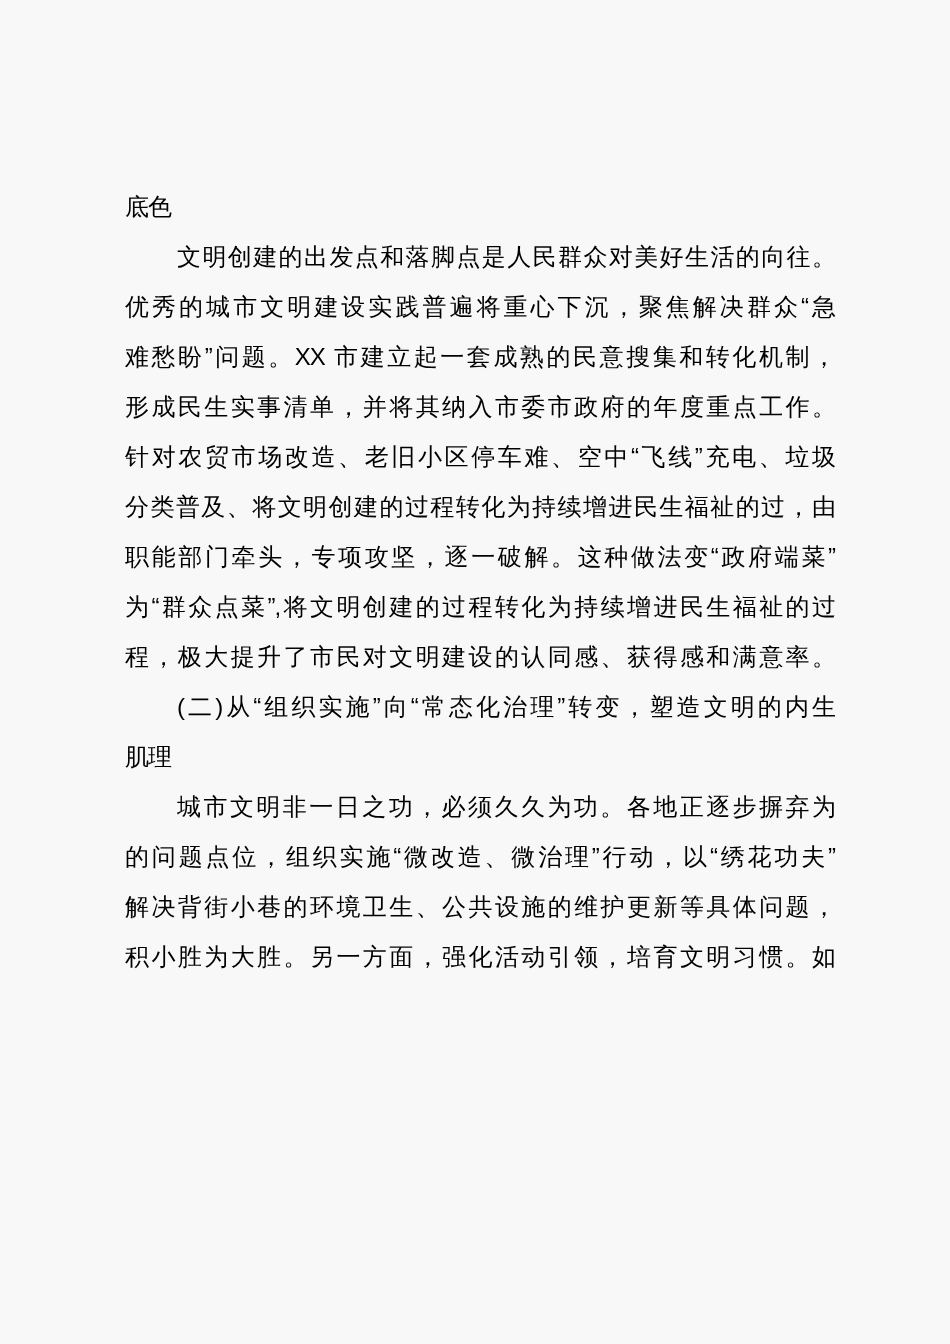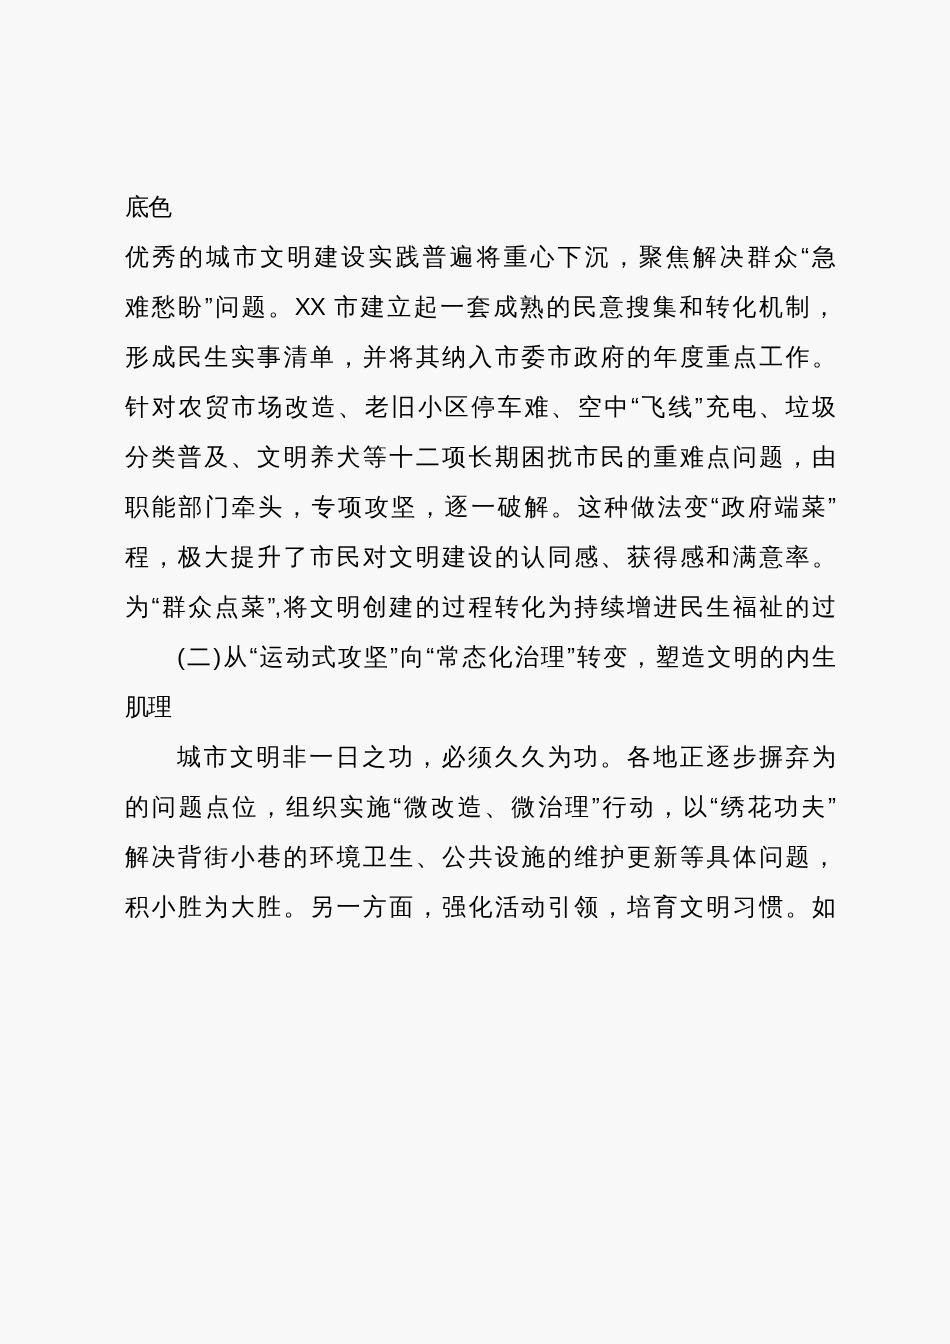--- a/index.html
+++ b/index.html
@@ -39,28 +39,29 @@
     text-align: center;
     text-align-last: left;
   }
 </style>
 </head>
 <body>
 
 <div class="page">
   <div class="textblock">
     <div class="line no-stretch">底色</div>
+    <div class="line indent">文明创建的出发点和落脚点是人民群众对美好生活的向往。</div>
     <div class="line">优秀的城市文明建设实践普遍将重心下沉，聚焦解决群众“急</div>
     <div class="line">难愁盼”问题。XX 市建立起一套成熟的民意搜集和转化机制，</div>
     <div class="line">形成民生实事清单，并将其纳入市委市政府的年度重点工作。</div>
     <div class="line">针对农贸市场改造、老旧小区停车难、空中“飞线”充电、垃圾</div>
-    <div class="line">分类普及、文明养犬等十二项长期困扰市民的重难点问题，由</div>
+    <div class="line">分类普及、将文明创建的过程转化为持续增进民生福祉的过，由</div>
     <div class="line">职能部门牵头，专项攻坚，逐一破解。这种做法变“政府端菜”</div>
+    <div class="line">为“群众点菜”,将文明创建的过程转化为持续增进民生福祉的过</div>
     <div class="line">程，极大提升了市民对文明建设的认同感、获得感和满意率。</div>
-    <div class="line">为“群众点菜”,将文明创建的过程转化为持续增进民生福祉的过</div>
-    <div class="line indent">(二)从“运动式攻坚”向“常态化治理”转变，塑造文明的内生</div>
+    <div class="line indent">(二)从“组织实施”向“常态化治理”转变，塑造文明的内生</div>
     <div class="line no-stretch">肌理</div>
     <div class="line indent">城市文明非一日之功，必须久久为功。各地正逐步摒弃为</div>
     <div class="line">的问题点位，组织实施“微改造、微治理”行动，以“绣花功夫”</div>
     <div class="line">解决背街小巷的环境卫生、公共设施的维护更新等具体问题，</div>
     <div class="line">积小胜为大胜。另一方面，强化活动引领，培育文明习惯。如</div>
   </div>
 </div>
 
 </body></html>

